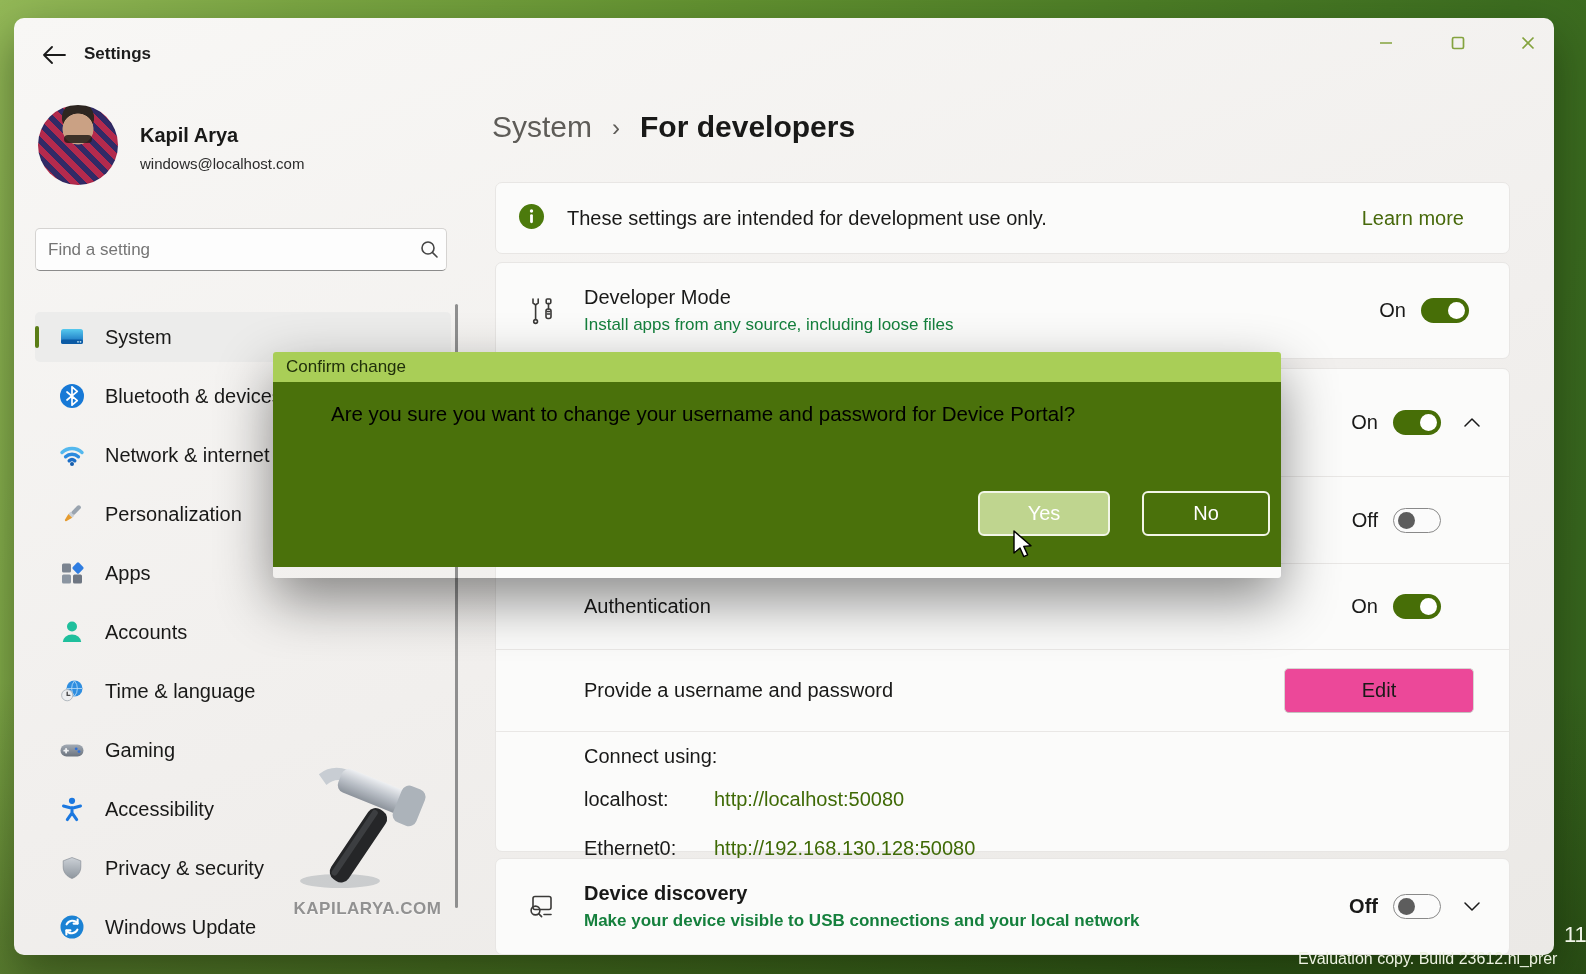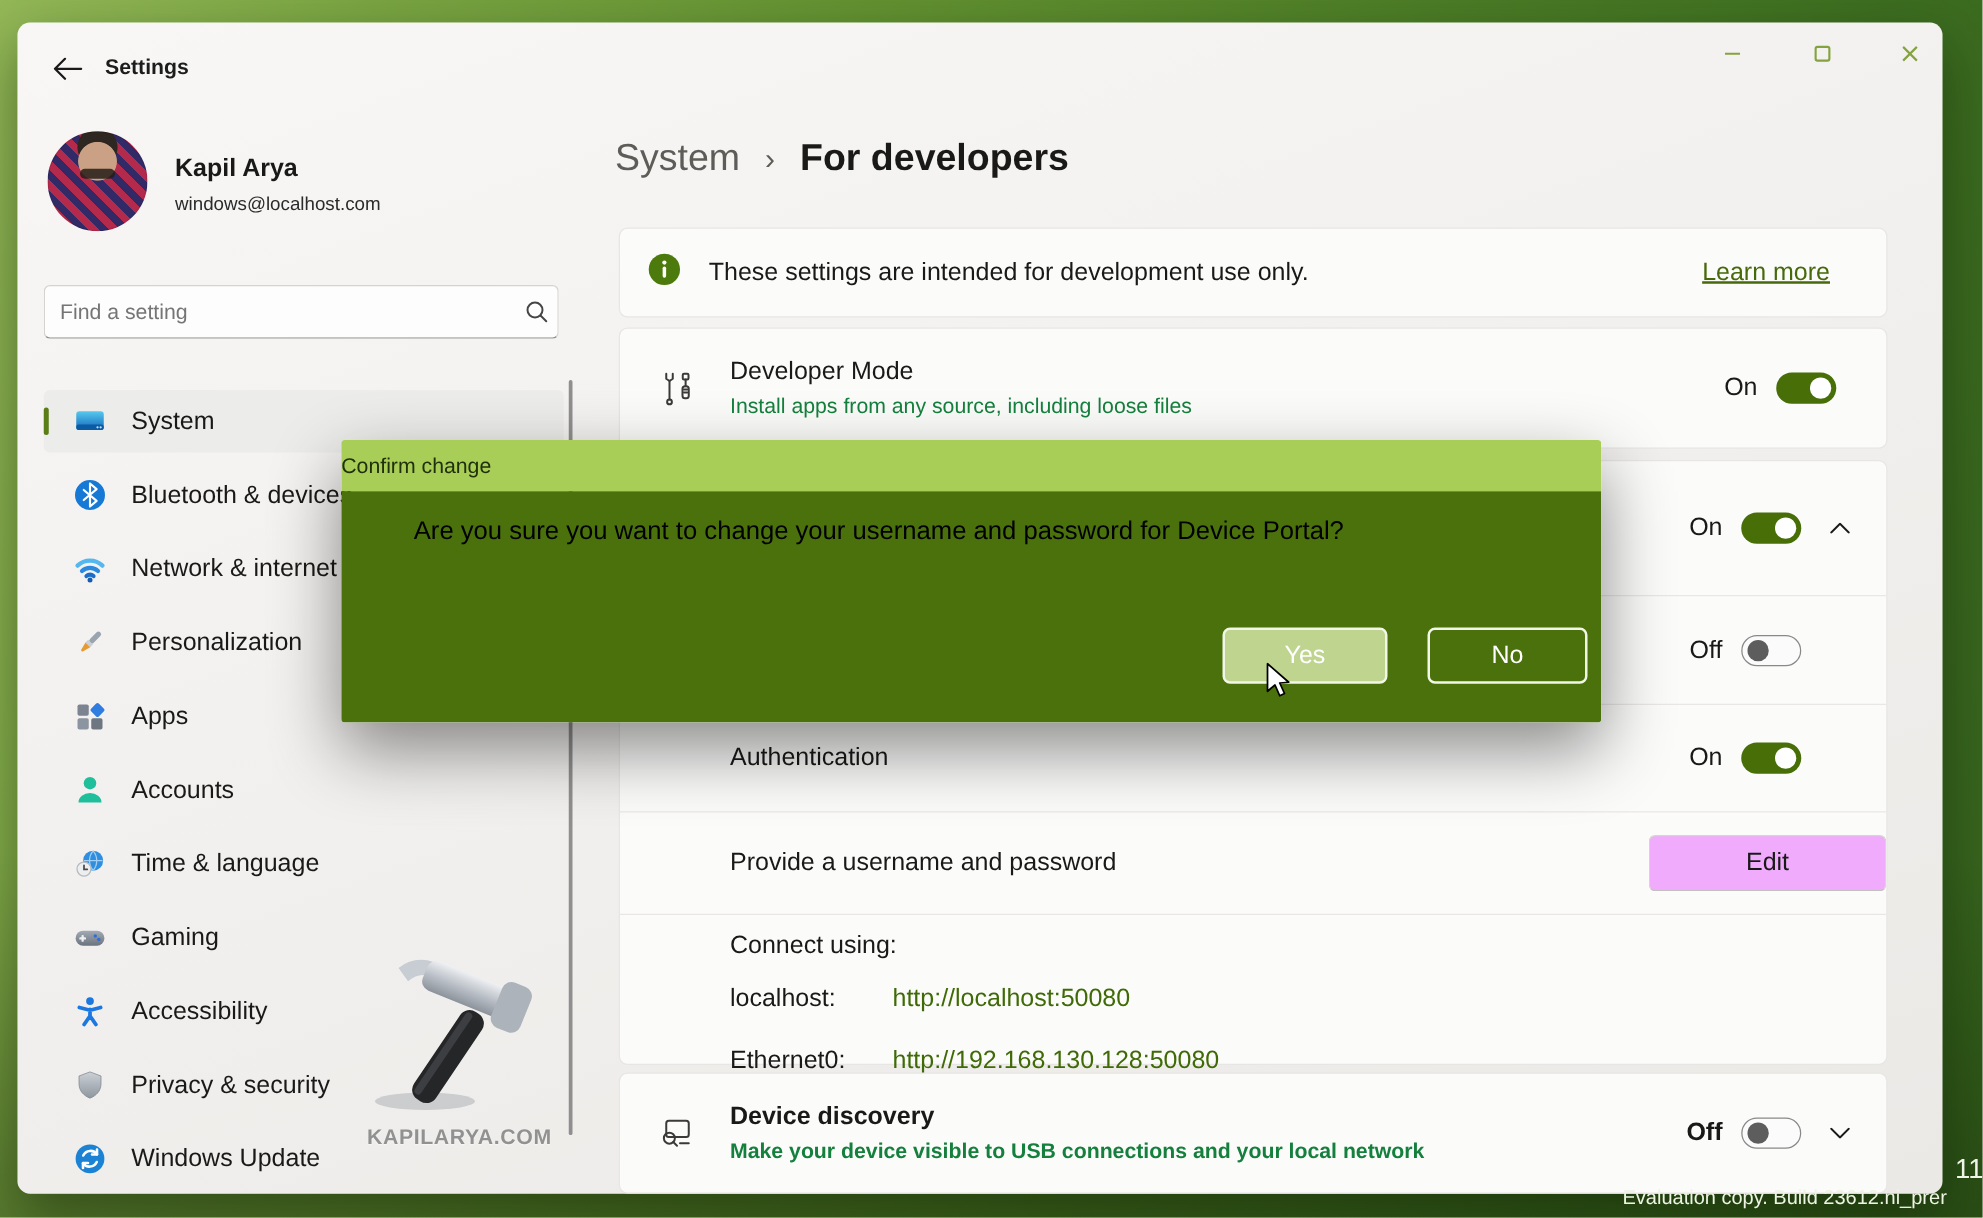--- a/index.html
+++ b/index.html
@@ -46,21 +46,21 @@
   .side-scroll { position:absolute; left:441px; top:286px; width:3px; height:604px; border-radius:2px; background:#8f8f8f; }
   
   .breadcrumb { position:absolute; left:478px; top:92px; display:flex; align-items:center; }
   .bc-parent { font-size:30px; color:#5e5c58; cursor:pointer; }
   .bc-sep { font-size:24px; color:#5e5c58; margin:0 20px; padding-top:2px; }
   .bc-current { font-size:30px; font-weight:700; color:#191918; }
   .card { position:absolute; left:481px; width:1015px; background:#fbfbfa; border:1px solid #e8e6e4; border-radius:7px; }
   .card-banner { top:164px; height:72px; display:flex; align-items:center; }
   .info-ico { margin-left:22px; }
   .banner-text { margin-left:22px; font-size:20px; color:#191918; }
-  .learn-more { margin-left:auto; margin-right:45px; font-size:20px; color:#47690b; cursor:pointer;text-decoration:underline; }
+  .learn-more { margin-left:auto; margin-right:45px; font-size:20px; color:#47690b; cursor:pointer; }
   .card-devmode { top:244px; height:97px; display:flex; align-items:center; }
   .row-ico { margin-left:30px; width:32px; display:flex; justify-content:center; }
   .row-text { margin-left:26px; }
   .row-title { font-size:20px; color:#191918; }
   .row-sub { font-size:17px; color:#15803d; margin-top:6px; }
   .controls { margin-left:auto; display:flex; align-items:center; }
   .tgl-label { font-size:20px; color:#191918; margin-right:15px; }
   .toggle { position:relative; width:48px; height:25px; border-radius:13px; cursor:pointer; }
   .toggle.on { background:#476e07; }
   .toggle.on .knob { position:absolute; right:4px; top:4px; width:17px; height:17px; border-radius:50%; background:#fff; }
@@ -68,39 +68,39 @@
   .toggle.off .knob { position:absolute; left:4px; top:3px; width:17px; height:17px; border-radius:50%; background:#5d5d5d; }
   .chev { width:18px; display:flex; justify-content:center; cursor:pointer; }
   .card-portal { top:350px; height:484px; }
   .prow { display:flex; align-items:center; border-top:1px solid #e9e7e5; }
   .prow:first-child { border-top:none; }
   .prow-1 { height:107px; } .prow-2 { height:87px; } .prow-3 { height:86px; } .prow-4 { height:82px; }
   .prow .controls.with-chev { padding-right:28px; }
   .prow .controls.with-chev .toggle { margin-right:22px; }
   .prow .controls.no-chev { padding-right:68px; }
   .plain-label { margin-left:88px; font-size:20px; color:#191918; }
-  .edit-btn { margin-left:auto; width:190px; height:45px; background:#f0abfc;
+  .edit-btn { margin-left:auto; margin-right:35px; width:190px; height:45px; background:#ec4899;
     border:1px solid #d7d5d3; border-bottom-color:#c3c1bf; border-radius:5px; font-size:20px; color:#191918;
     display:flex; align-items:center; justify-content:center; cursor:pointer; }
   .connect-row { height:121px; padding:13px 0 0 88px; }
   .connect-head { font-size:20px; color:#191918; }
   .connect-grid { margin-top:20px; display:grid; grid-template-columns:130px auto; row-gap:26px; }
   .cg-name { font-size:20px; color:#191918; }
   .cg-url { font-size:20px; color:#3f6a06; cursor:pointer; }
   .card-discovery { top:840px; height:97px; display:flex; align-items:center;font-weight:bold; }
   .card-discovery .controls { padding-right:28px; }
   .card-discovery .toggle { margin-right:22px; }
   .card-devmode .controls { padding-right:40px; }
   
   .kapil { position:absolute; left:266px; top:745px; width:175px; text-align:center; opacity:.95; }
   .kapil-caption { margin-top:4px; font-size:17px; font-weight:700; letter-spacing:.5px; color:#8d8d8d; text-shadow:0 1px 1px rgba(255,255,255,.6); }
   
   .dialog { position:absolute; left:259px; top:334px; width:1008px; height:226px; border-radius:3px;
     box-shadow:0 22px 55px rgba(0,0,0,.45); overflow:hidden; z-index:50; }
-  .dlg-titlebar { height:41px; background:#a9ce57; display:flex; align-items:center; 
+  .dlg-titlebar { height:30px; background:#a9ce57; display:flex; align-items:center; padding-left:13px;
     font-size:17px; color:#20300a; }
   .dlg-body { position:relative; height:185px; background:#4a710b; }
   .dlg-msg { position:absolute; left:58px; top:20px; font-size:20.5px; color:#000000; }
   .dlg-btn { position:absolute; top:109px; height:45px; border:2px solid #f2f6e7; border-radius:6px;
     display:flex; align-items:center; justify-content:center; font-size:20px; color:#fff; cursor:pointer; }
   .dlg-yes { left:705px; width:132px; background:#bfd58f; }
   .dlg-no { left:869px; width:128px; background:transparent; }
   
   .cursor { position:absolute; left:998px; top:512px; z-index:60; }
   .desk-11 { position:absolute; left:1564px; top:922px; font-size:22px; color:#f1f5e9; }

